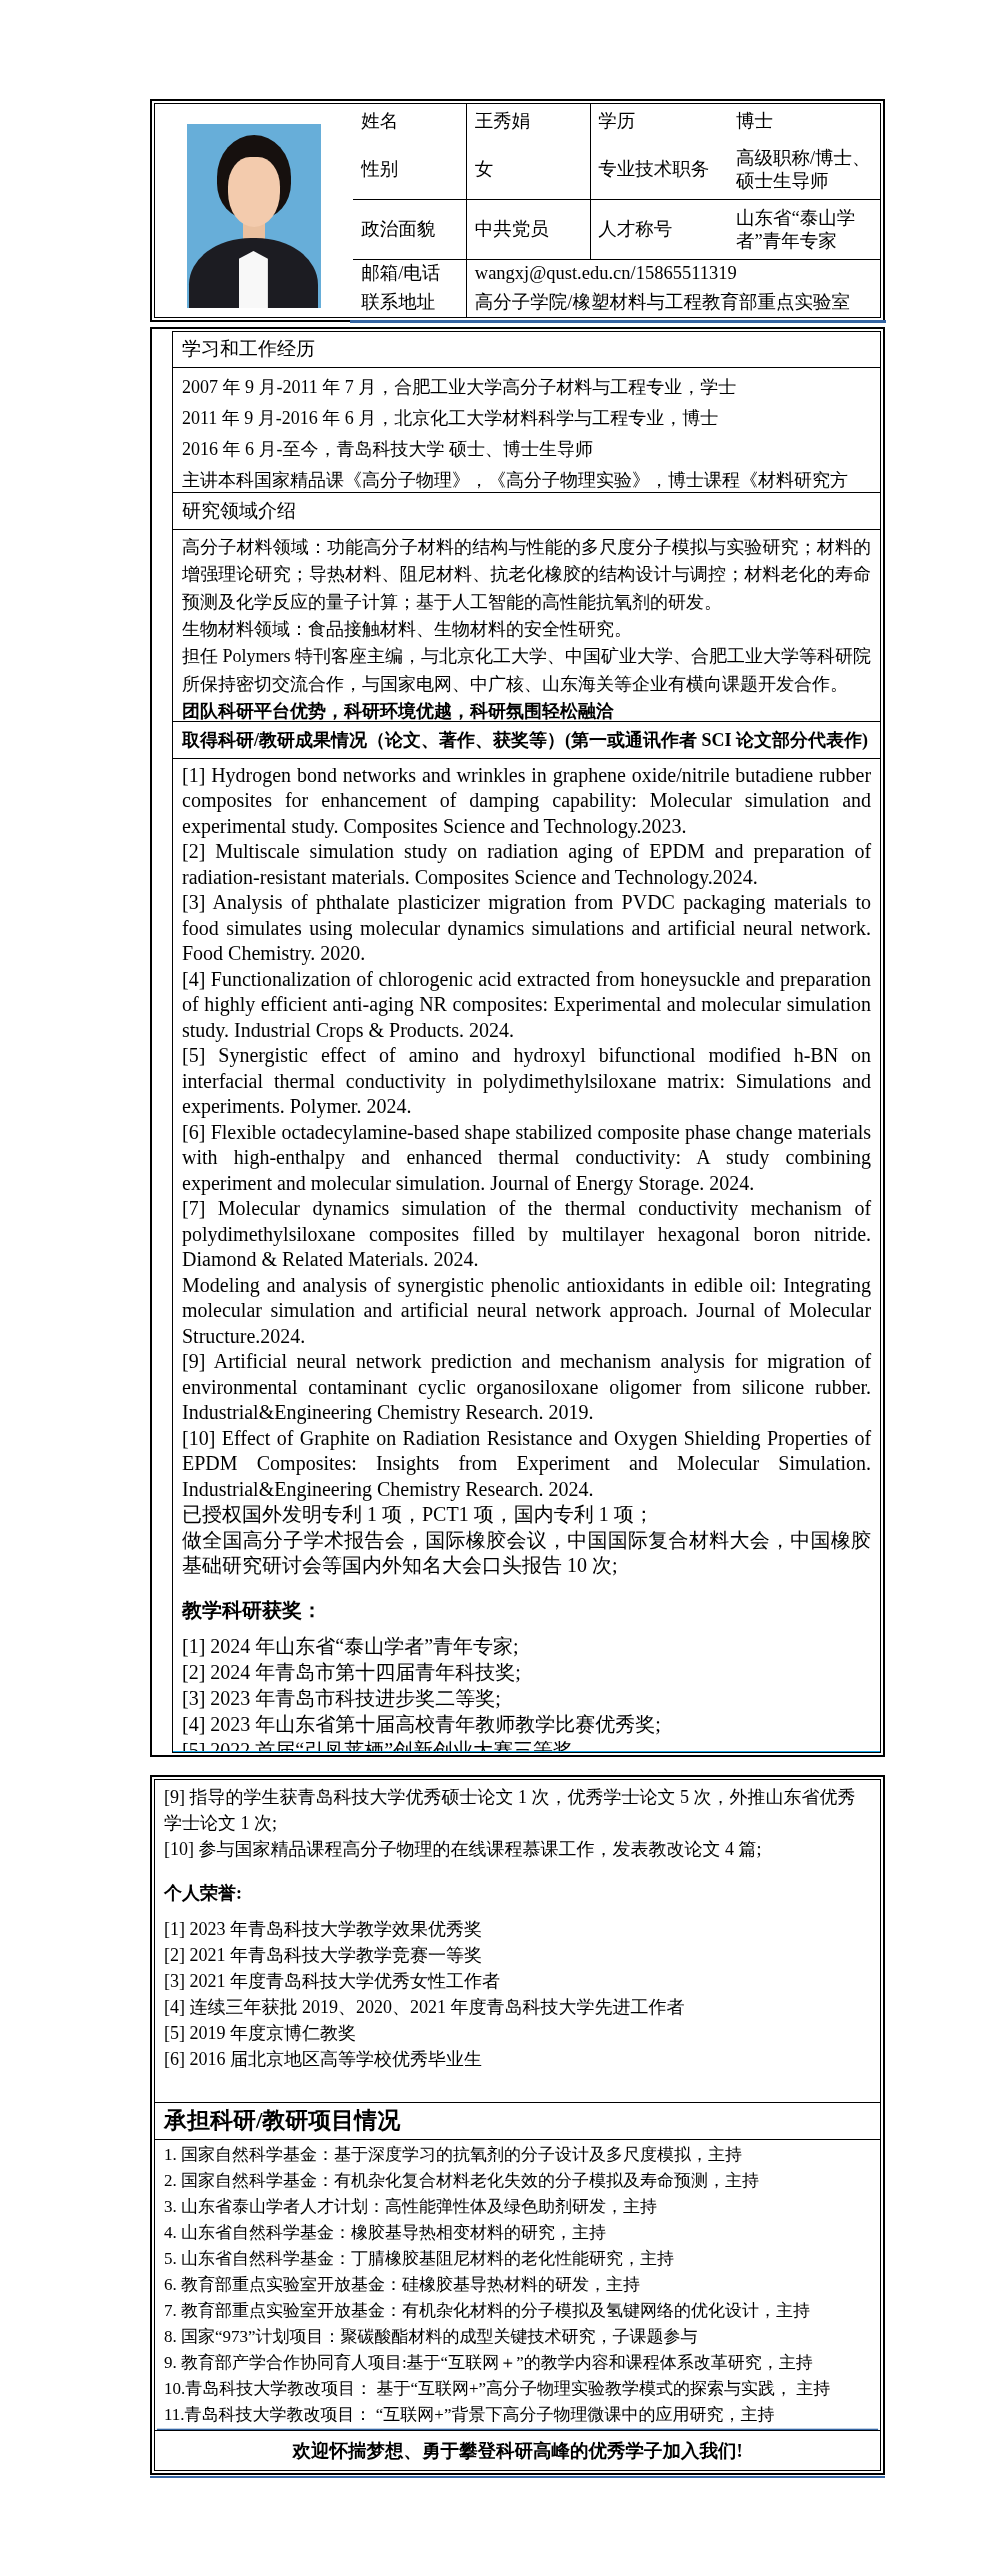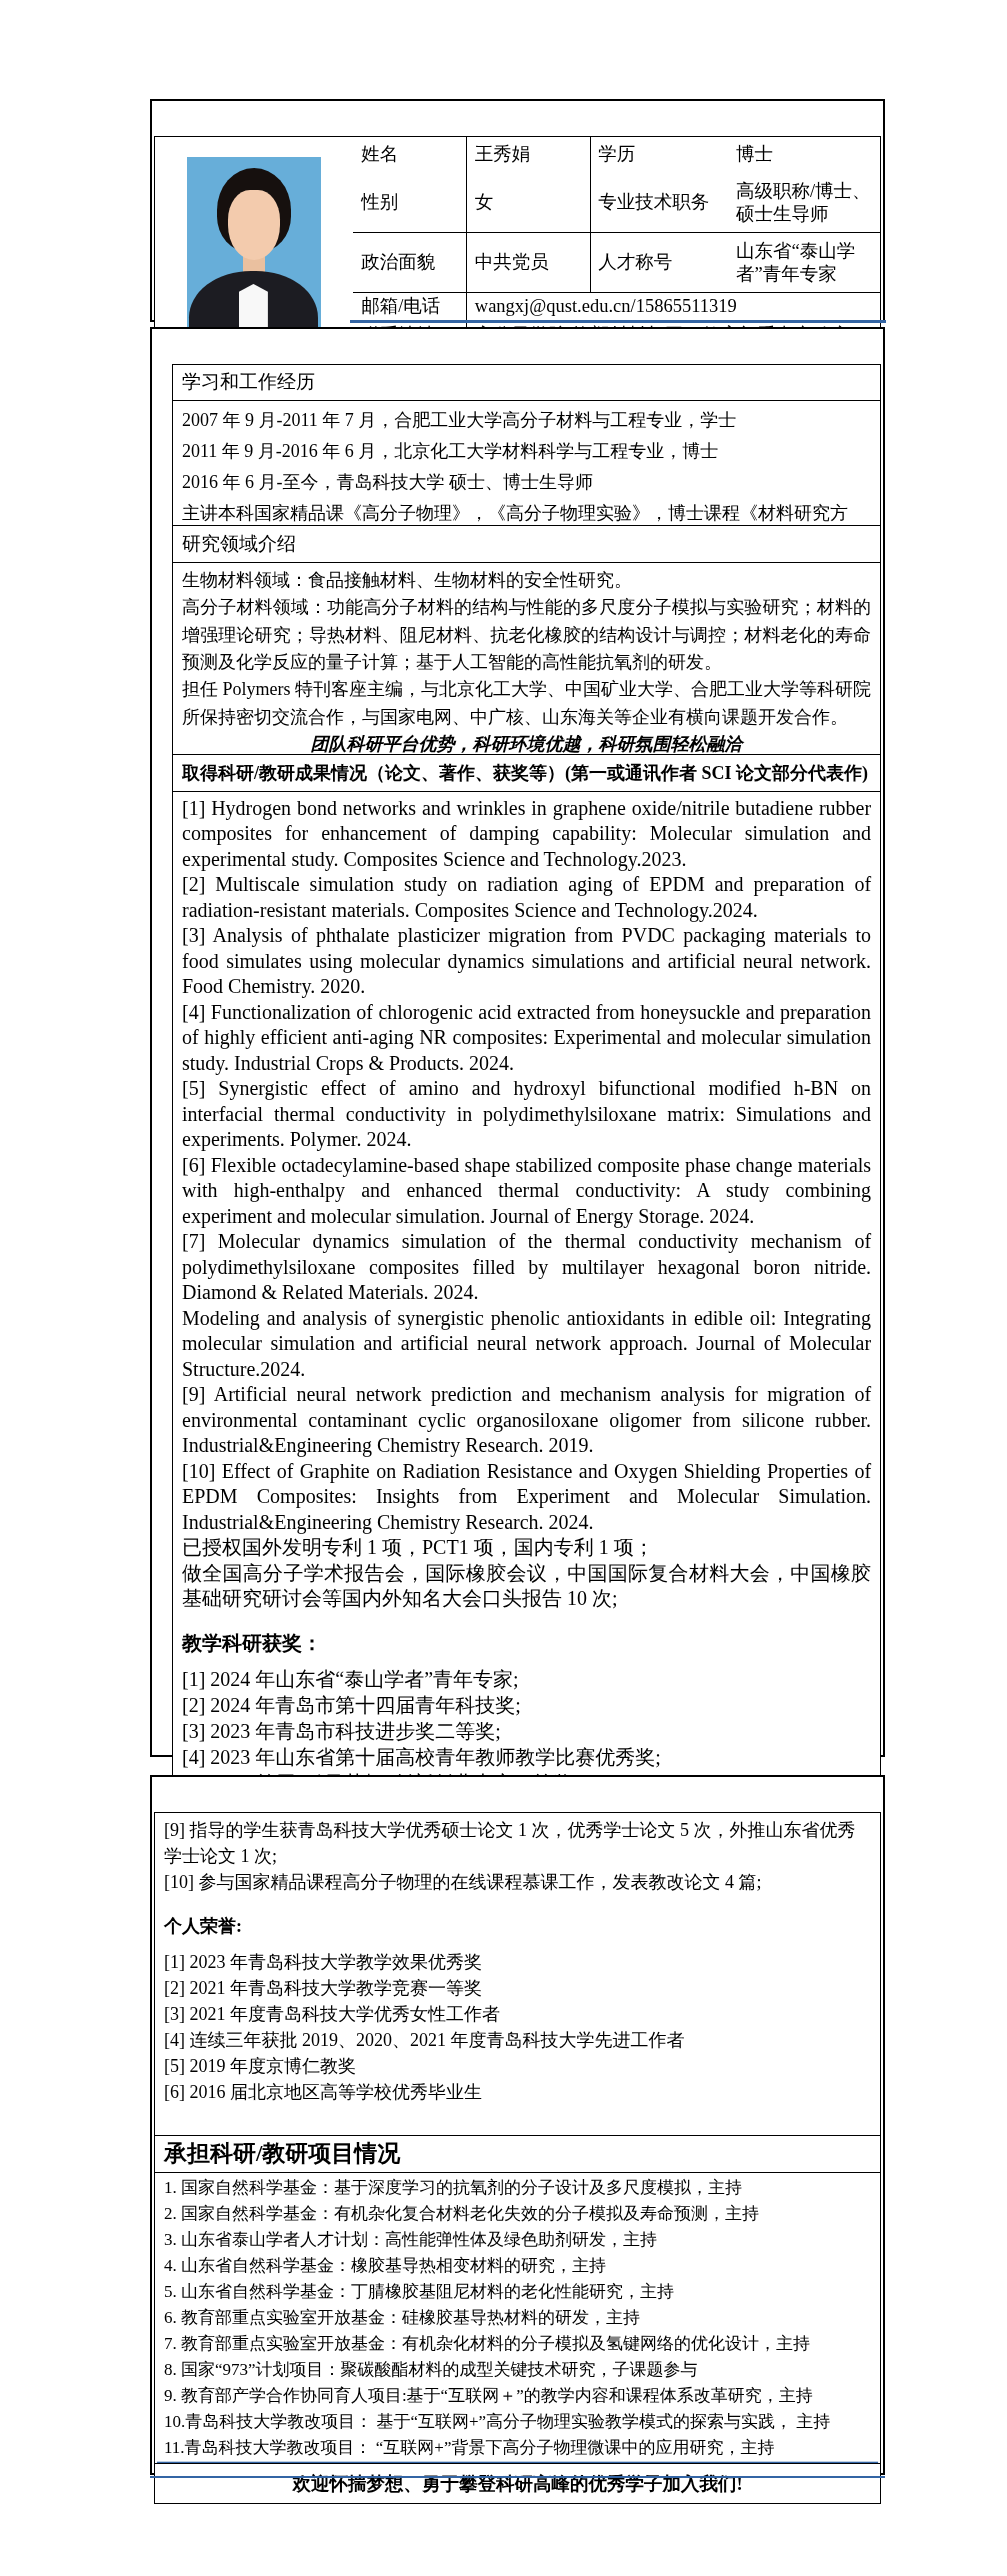--- a/index.html
+++ b/index.html
@@ -2,21 +2,21 @@
 <html style="font-size:10.2px"><head>
 <meta charset="utf-8">
 <style>
   html,body{margin:0;padding:0;background:#ffffff;}
   .page{position:relative;width:1008px;height:2576px;background:#fff;
         font-family:"Liberation Serif","DejaVu Serif",serif;color:#000;}
 
   
   .tbl{position:absolute;left:150px;width:735px;border:2.6px solid #000;
        background:#fff;box-sizing:border-box;padding:1.9px;}
-  .tbl-inner{border:0.6px solid #000;height:100%;box-sizing:border-box;overflow:hidden;background:#0ea5e9;margin-top:33px;}
+  .tbl-inner{border:0.6px solid #000;height:100%;box-sizing:border-box;overflow:hidden;background:#0ea5e9;}
 
   
   #tableA{top:99px;height:223px;}
   .infogrid{display:grid;width:100%;height:100%;
             grid-template-columns:198px 113px 123px 137px 1fr;
             grid-template-rows:36px 59px 59px 28px 1fr;
             gap:0.6px;background:#000;box-sizing:border-box;}
   .cell{background:#fff;display:flex;align-items:center;padding:0 7.7px;
         font-size:18.5px;line-height:23px;overflow:hidden;}
   .cell.photo-cell{grid-row:1/6;grid-column:1;align-items:flex-start;justify-content:center;}
@@ -37,21 +37,21 @@
   #tableC{top:1775px;height:700px;}
 
   .sec-h{display:flex;align-items:center;padding:0 9px;font-size:19px;
          box-sizing:border-box;height:36px;border-bottom:1.9px solid #000;background:#fff;}
   .sec-h.mid{height:38px;border-top:1.9px solid #000;}
   .sec-h.bold{font-weight:bold;font-size:18px;}
   .sec-body{box-sizing:border-box;padding:3.8px 9px;overflow:hidden;background:#fff;}
 
   #exp-body{height:124px;font-size:18px;line-height:31px;}
   #res-body{height:191px;font-size:18px;line-height:27.4px;text-align:justify;}
-  #res-body .hl{text-align:center;font-weight:bold;font-style:italic;}
+  #res-body .hl{text-align:left;font-weight:bold;}
   #pub-body{height:992px;font-size:20px;line-height:25.5px;text-align:justify;}
   #pub-body p{margin:0;}
   .gap-h{margin-top:18px !important;}
   .bold-head{font-weight:bold;}
   .award-line{line-height:26px;text-align:left;}
 
   #cont-body{height:322px;font-size:18px;line-height:26px;text-align:justify;}
   #cont-body div{text-align:left;}
   #proj-body{height:290px;font-size:17px;line-height:26px;padding-top:2.6px;}
   .welcome{height:40px;border-top:1.9px solid #000;display:flex;align-items:center;justify-content:center;
@@ -110,22 +110,22 @@
       <div>2007 年 9 月-2011 年 7 月，合肥工业大学高分子材料与工程专业，学士</div>
           <div>2011 年 9 月-2016 年 6 月，北京化工大学材料科学与工程专业，博士</div>
           <div>2016 年 6 月-至今，青岛科技大学 硕士、博士生导师</div>
           <div>主讲本科国家精品课《高分子物理》，《高分子物理实验》，博士课程《材料研究方法》</div>
         </div>
 
       <div class="sec-h mid">研究领域介绍</div>
       <div class="sec-body" id="res-body">
         <div>
 
-        <div>生物材料领域：食品接触材料、生物材料的安全性研究。</div>
-            <div>高分子材料领域：功能高分子材料的结构与性能的多尺度分子模拟与实验研究；材料的增强理论研究；导热材料、阻尼材料、抗老化橡胶的结构设计与调控；材料老化的寿命预测及化学反应的量子计算；基于人工智能的高性能抗氧剂的研发。</div>
+        <div>高分子材料领域：功能高分子材料的结构与性能的多尺度分子模拟与实验研究；材料的增强理论研究；导热材料、阻尼材料、抗老化橡胶的结构设计与调控；材料老化的寿命预测及化学反应的量子计算；基于人工智能的高性能抗氧剂的研发。</div>
+            <div>生物材料领域：食品接触材料、生物材料的安全性研究。</div>
             <div>担任 Polymers 特刊客座主编，与北京化工大学、中国矿业大学、合肥工业大学等科研院所保持密切交流合作，与国家电网、中广核、山东海关等企业有横向课题开发合作。</div>
           </div>
         <div class="hl">团队科研平台优势，科研环境优越，科研氛围轻松融洽</div>
       </div>
 
       <div class="sec-h mid bold">取得科研/教研成果情况（论文、著作、获奖等）(第一或通讯作者 SCI 论文部分代表作)</div>
       <div class="sec-body" id="pub-body">
         <div>
 
         <p>[1]  Hydrogen bond networks and wrinkles in graphene oxide/nitrile butadiene rubber composites for enhancement of damping capability: Molecular simulation and experimental study. Composites Science and Technology.2023.</p>

